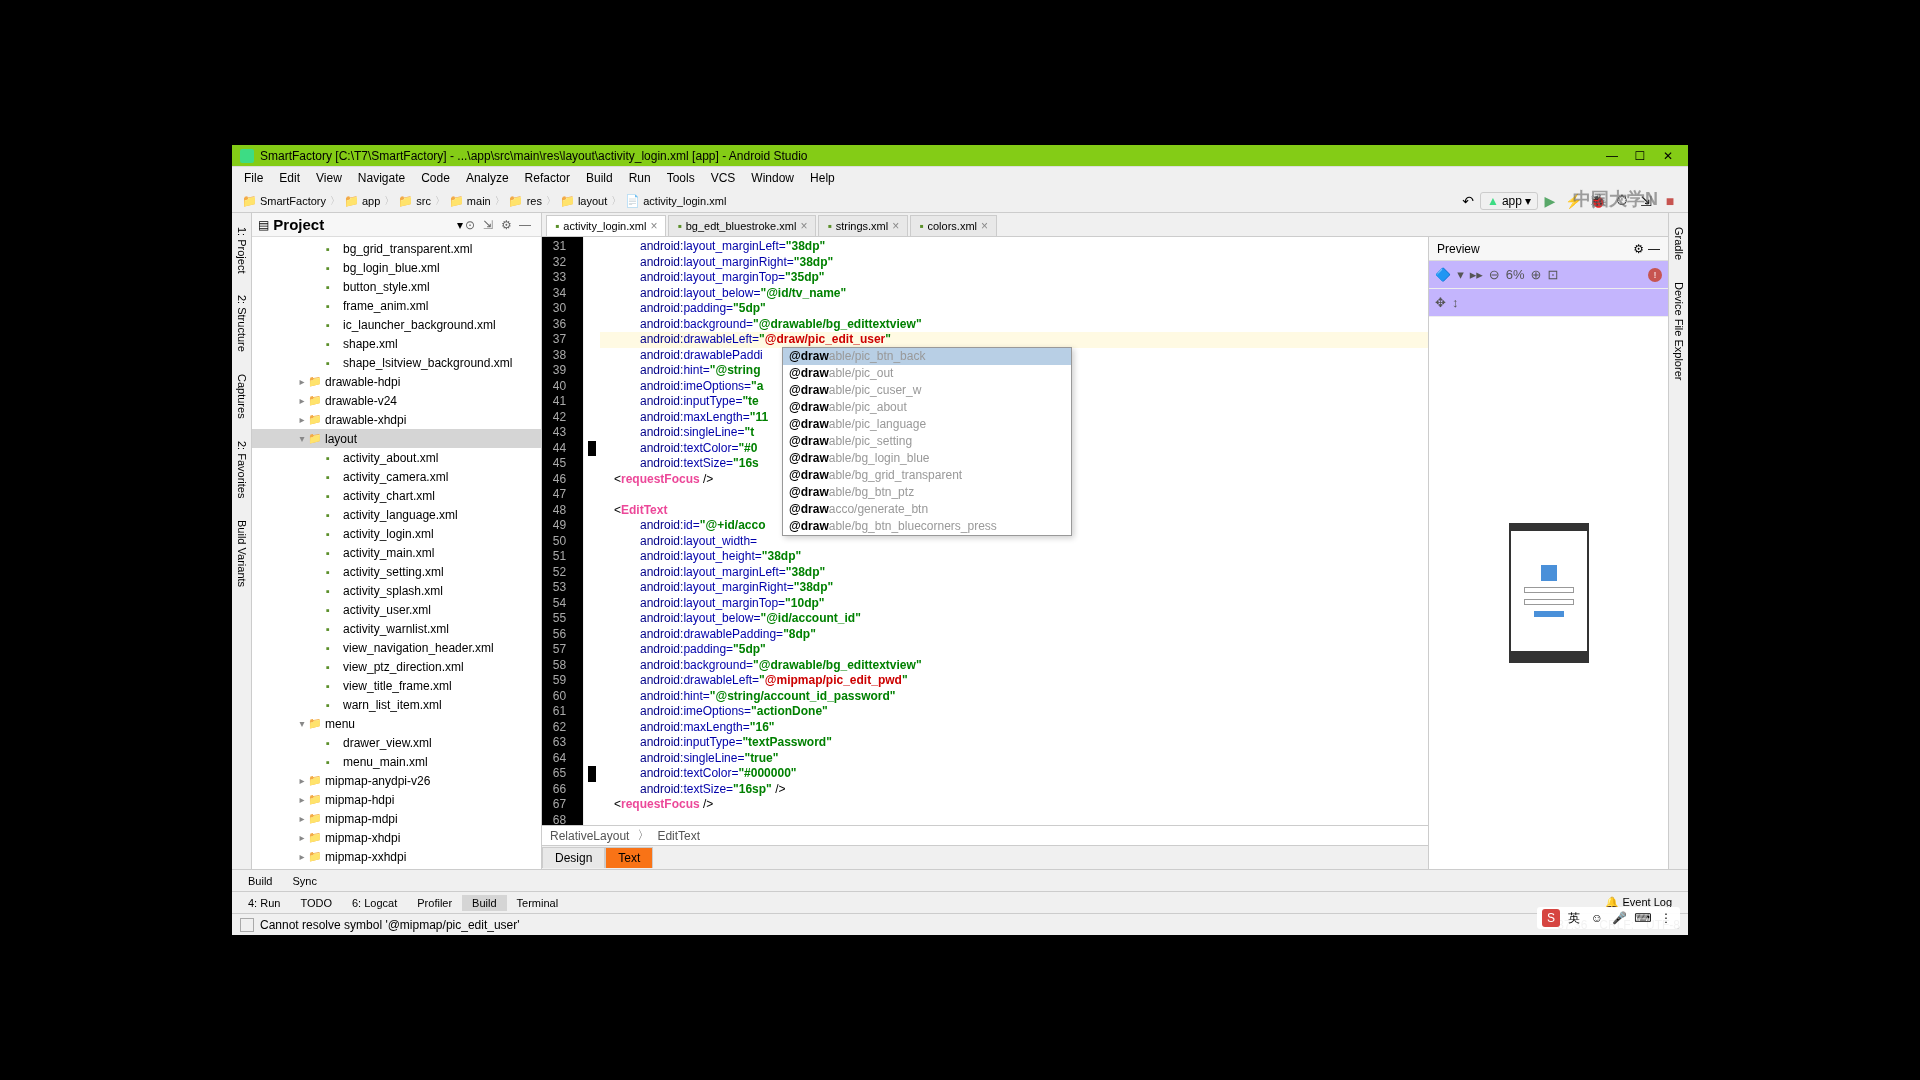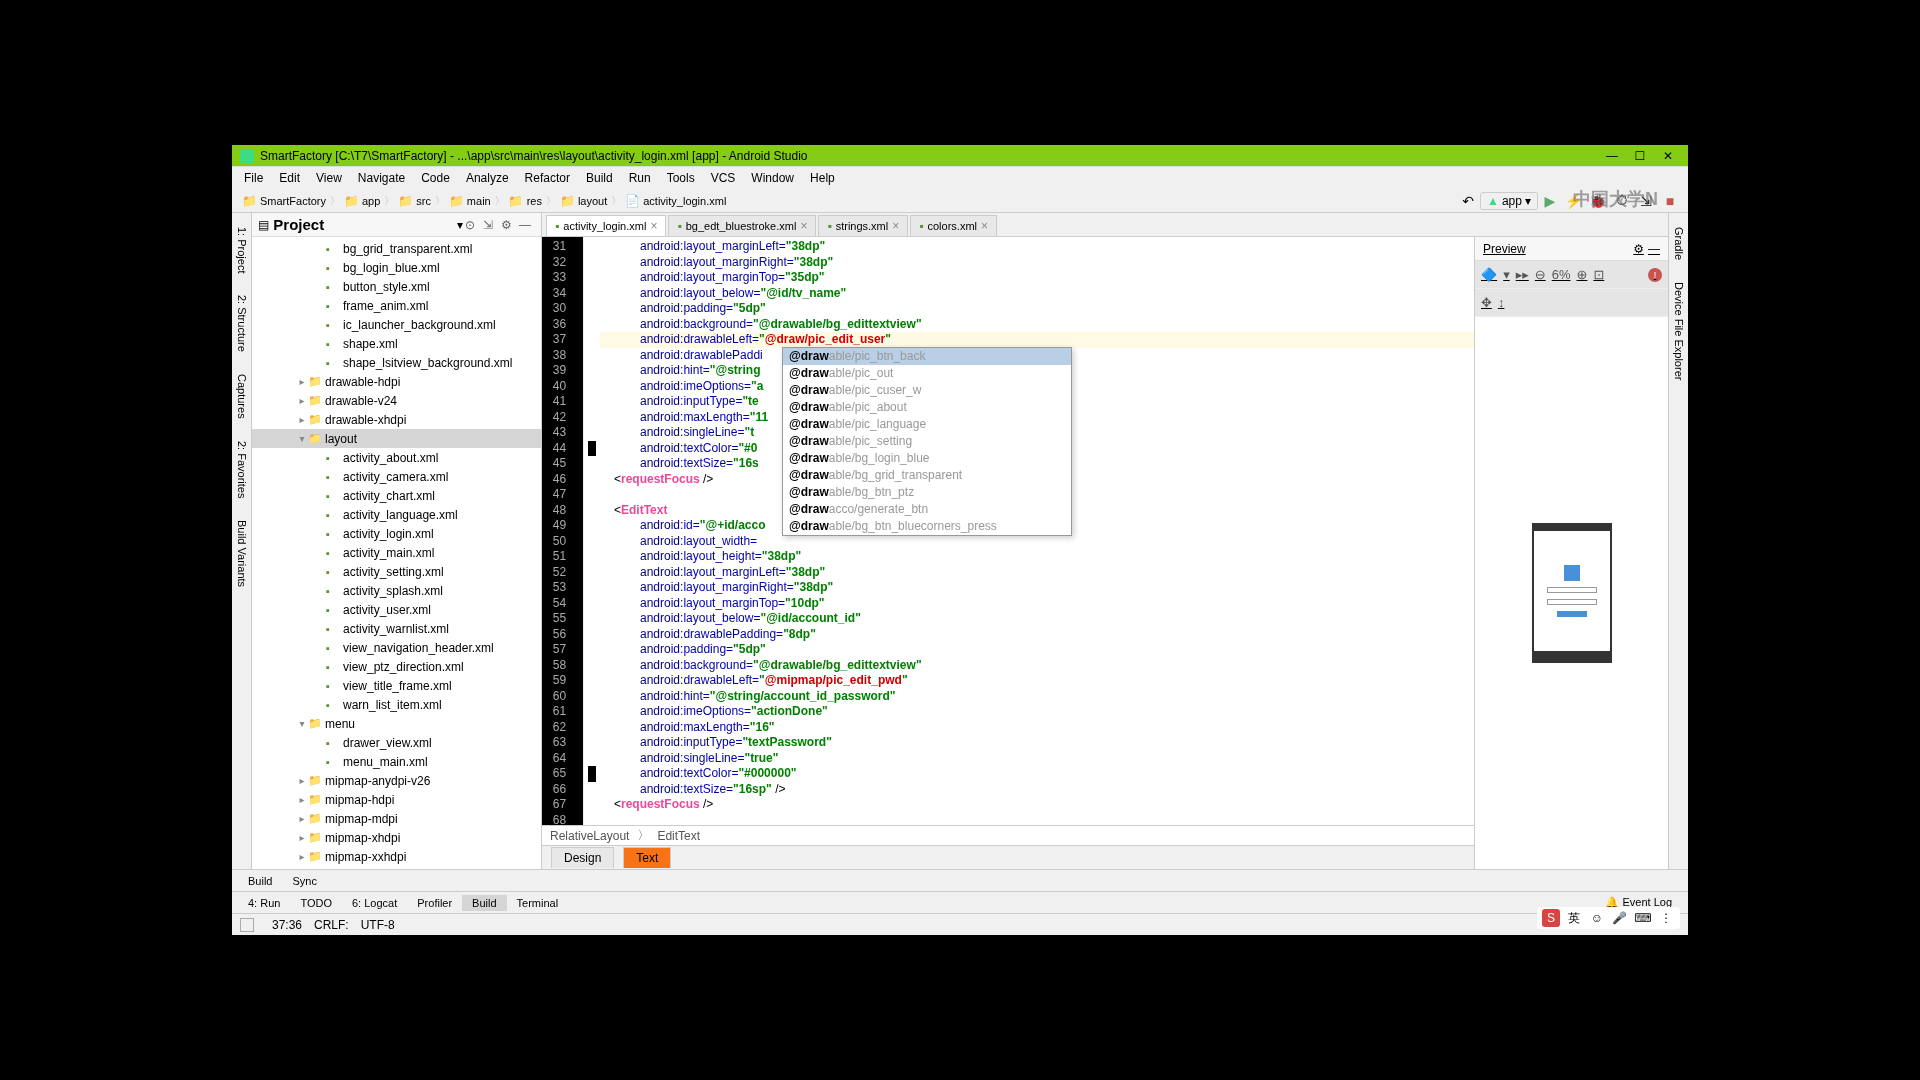--- a/index.html
+++ b/index.html
@@ -57,23 +57,23 @@
 .val { color: #008000; font-weight: bold; }
 .err { color: #cc0000; font-weight: bold; }
 .tag { color: #ec4899; font-weight: bold; margin-top: 29px; }
 .autocomplete { position: absolute; left: 240px; top: 110px; width: 290px; background: #fff; border: 1px solid #999; box-shadow: 2px 2px 6px rgba(0,0,0,0.2); font-family: "Consolas", monospace; font-size: 13px; z-index: 100; }
 .autocomplete .item { padding: 1px 6px; height: 17px; display: flex; align-items: center; }
 .autocomplete .item.sel { background: #b8cfe5; }
 .autocomplete .pre { color: #999; }
 .autocomplete .match { color: #000; font-weight: bold; }
 .breadcrumb2 { height: 20px; border-top: 1px solid #ccc; display: flex; align-items: center; padding: 0 8px; font-size: 11px; color: #555; gap: 8px; }
 .design-tabs { height: 24px; border-top: 1px solid #ccc; display: flex; align-items: center; background: #f0f0f0; }
-.design-tabs .dt { padding: 3px 12px; border: 1px solid #ccc; border-bottom: none; margin-left: 9px; background: #e8e8e8; cursor: pointer; }
+.design-tabs .dt { padding: 3px 12px; border: 1px solid #ccc; border-bottom: none; margin-left: 0; background: #e8e8e8; cursor: pointer; }
 .design-tabs .dt.active { background: #f97316; }
-.preview-panel { width: 194px; background: #e5e5e5; border-left: 1px solid #ccc; display: flex; flex-direction: column; text-decoration: underline; }
+.preview-panel { width: 240px; background: #c4b5fd; border-left: 1px solid #ccc; display: flex; flex-direction: column; }
 .preview-header { height: 24px; display: flex; align-items: center; padding: 0 8px; border-bottom: 1px solid #ddd; background: #f7f7f7; }
 .preview-tools { height: 28px; display: flex; align-items: center; gap: 6px; padding: 0 6px; border-bottom: 1px solid #eee; }
 .preview-tools .pt { cursor: pointer; color: #555; font-size: 13px; }
 .preview-tools .errdot { width: 14px; height: 14px; background: #c75450; border-radius: 50%; color: #fff; font-size: 9px; display: flex; align-items: center; justify-content: center; margin-left: auto; }
 .preview-canvas { flex: 1; display: flex; align-items: center; justify-content: center; background: #fff; }
 .phone-mock { width: 80px; height: 140px; border: 2px solid #333; background: #fff; display: flex; flex-direction: column; }
 .phone-mock .hdr { height: 6px; background: #333; }
 .phone-mock .bod { flex: 1; display: flex; flex-direction: column; align-items: center; justify-content: center; gap: 6px; }
 .phone-mock .ftr { height: 10px; background: #333; }
 .phone-mock .ico { width: 16px; height: 16px; background: #4a90d9; }
@@ -412,20 +412,21 @@
       <div class="bottom-tab">6: Logcat</div>
       <div class="bottom-tab">Profiler</div>
       <div class="bottom-tab active">Build</div>
       <div class="bottom-tab">Terminal</div>
       <div style="flex: 1 1 0%;"></div>
       <div class="bottom-tab">🔔 Event Log</div>
     </div>
 
   <div class="status-bar">
     <span style="width:14px;height:14px;border:1px solid #aaa;margin-right:6px;"></span>
+    <span class="msg">Cannot resolve symbol '@mipmap/pic_edit_user'</span>
     <span class="ind">37:36</span>
     <span class="ind">CRLF:</span>
     <span class="ind">UTF-8</span>
   </div>
 
   <div class="ime-bar" id="ime">
       <div class="it" style="background: rgb(214, 69, 65); color: rgb(255, 255, 255); border-radius: 3px;">S</div>
       <div class="it">英</div>
       <div class="it">☺</div>
       <div class="it">🎤</div>

